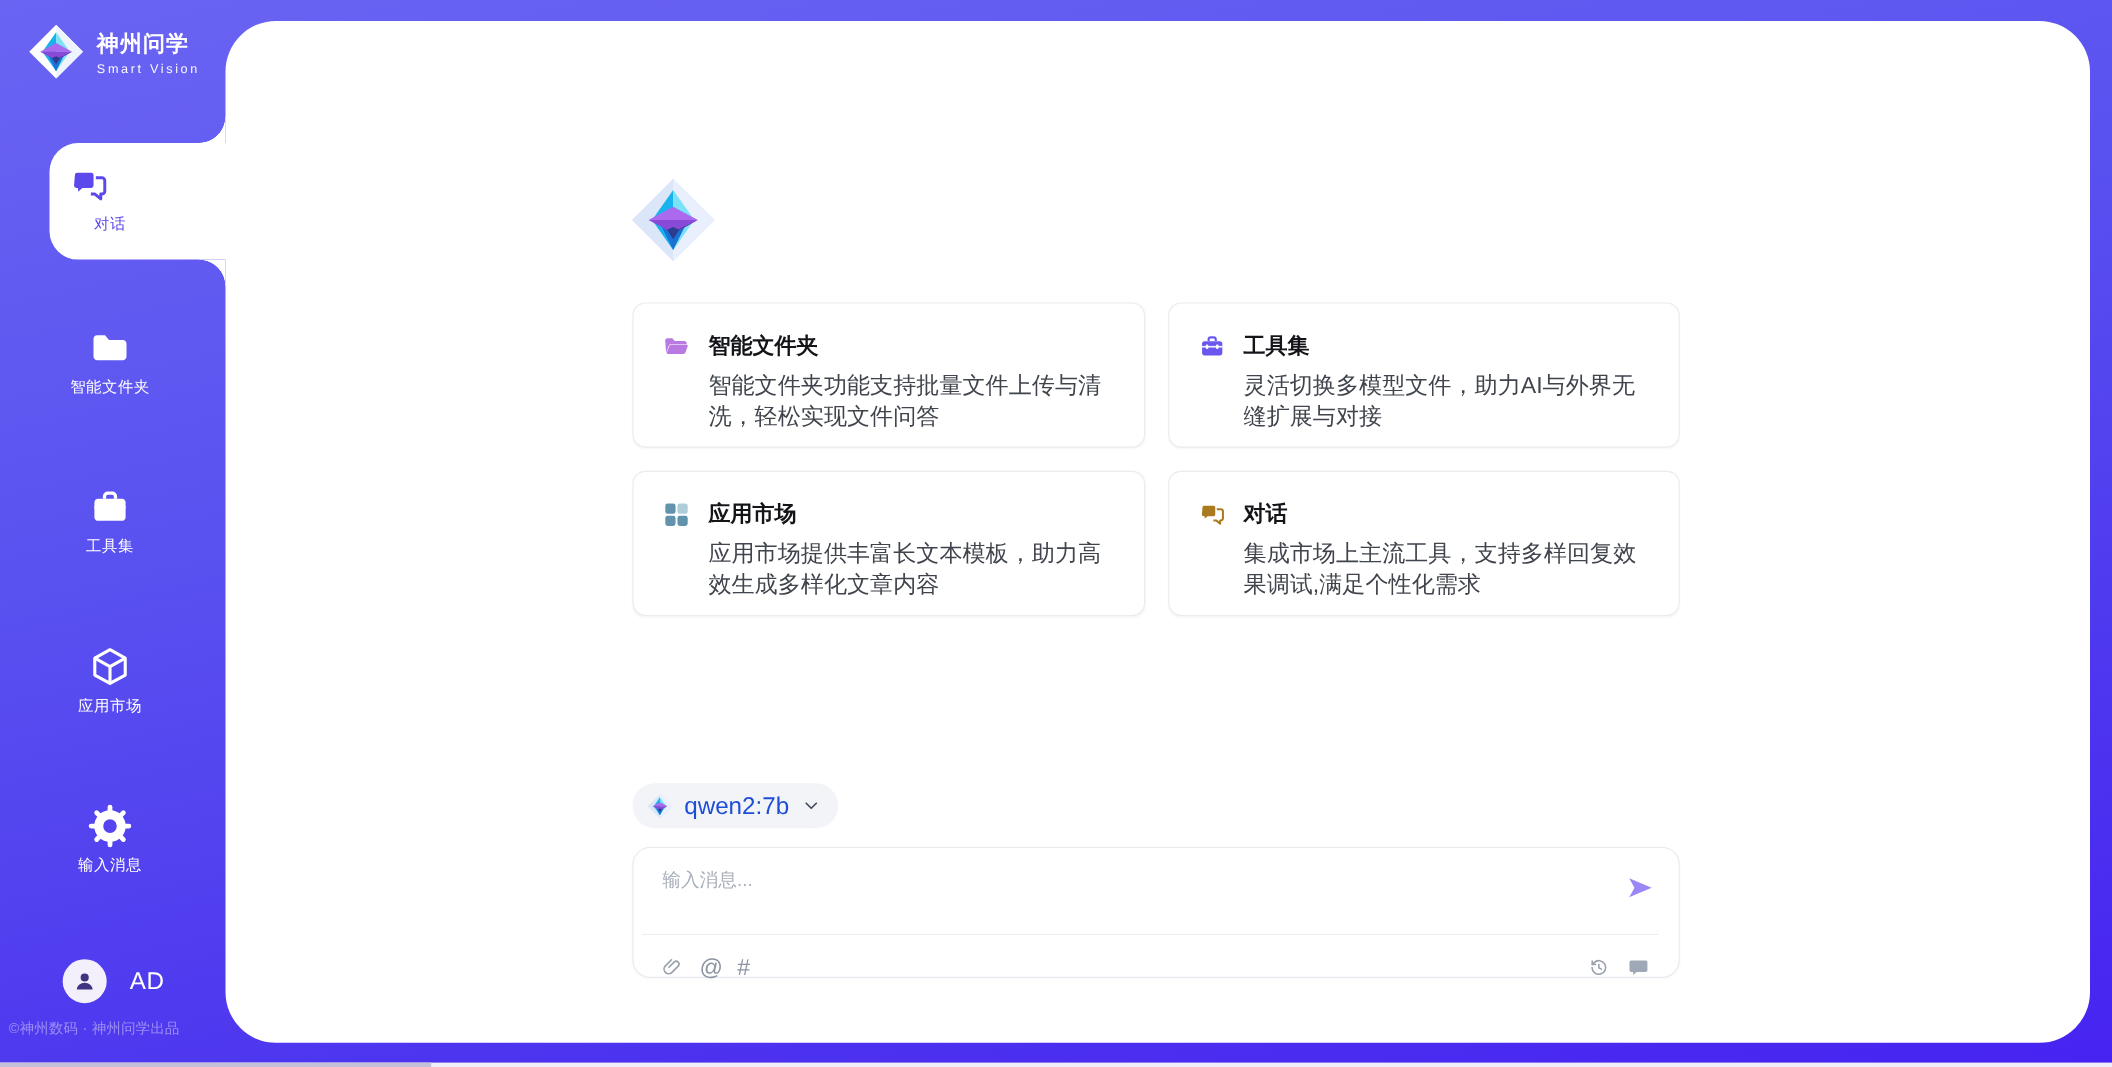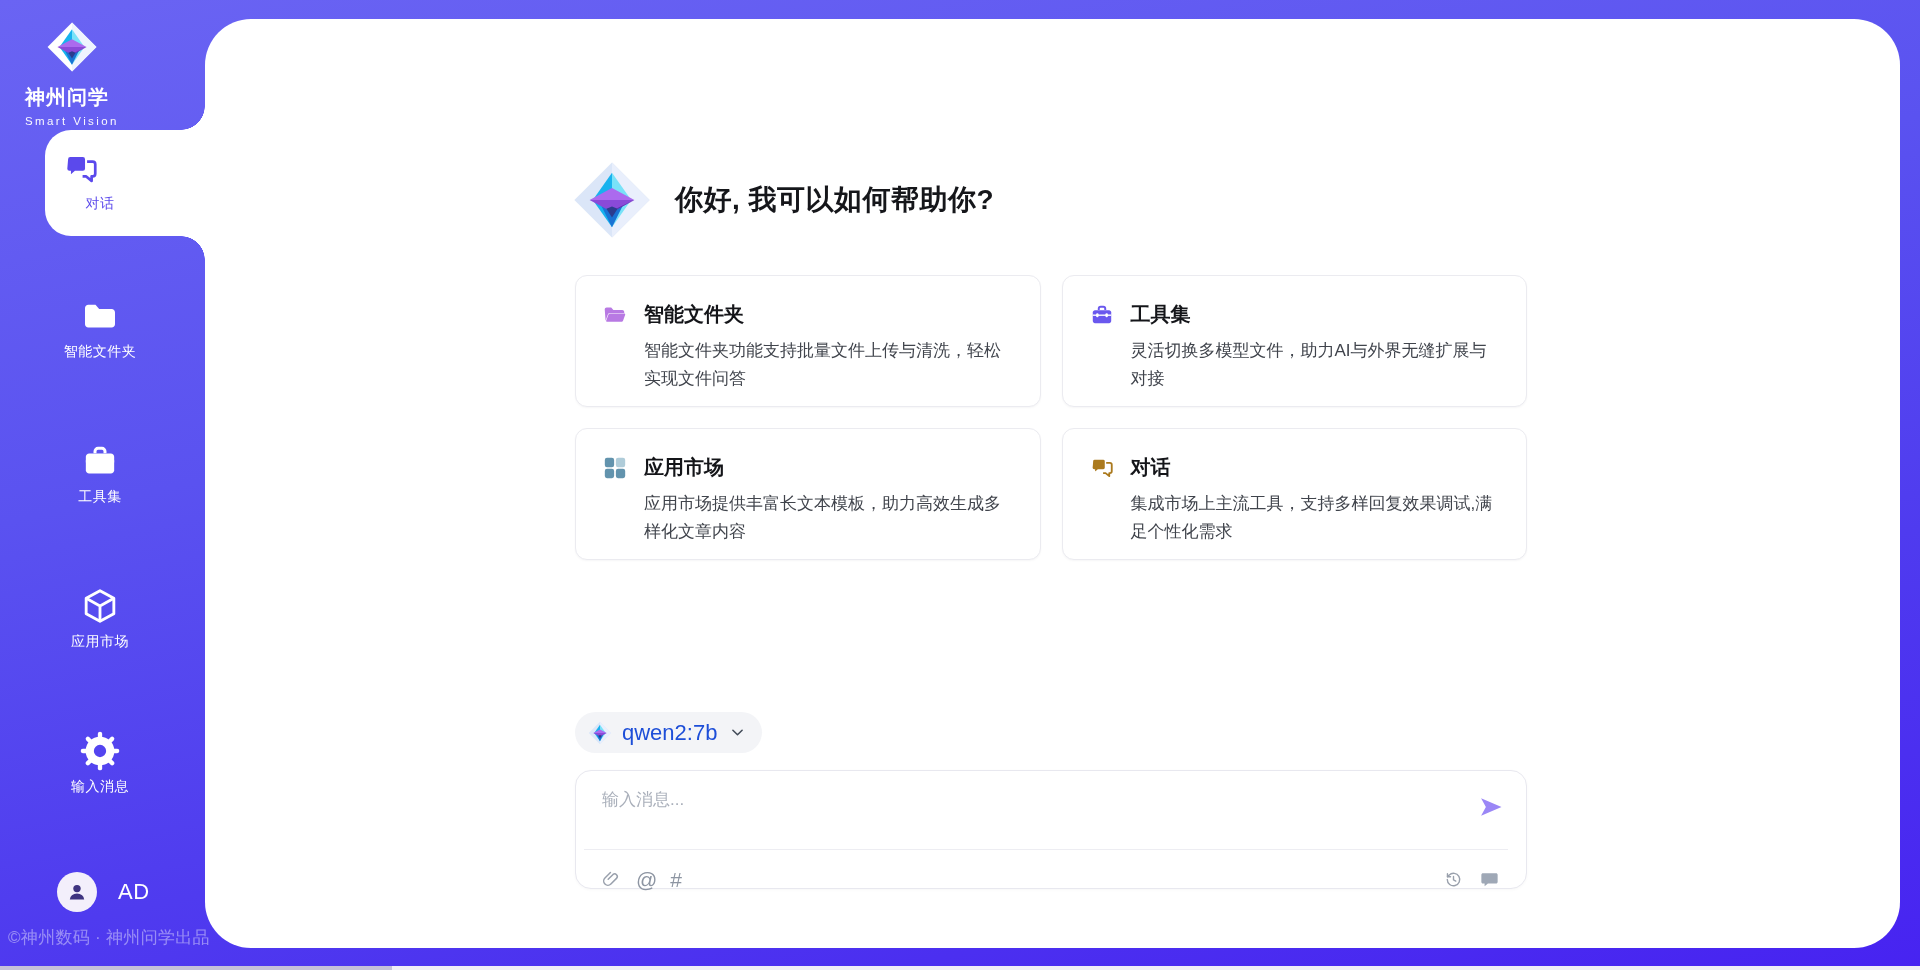--- a/index.html
+++ b/index.html
@@ -9,21 +9,21 @@
   .stage { position:relative; width:1920px; height:970px;
     background:linear-gradient(168deg,#6a64f3 0%,#5a52f0 38%,#4f3bef 68%,#4723f1 100%); }
 
   
   .panel { position:absolute; left:205px; top:19px; width:1695px; height:929px;
     background:#ffffff; border-radius:46px; }
 
   
   .sidebar { position:absolute; left:0; top:0; width:205px; height:970px; }
 
-  .brand { position:absolute; left:25px; top:21px; display:flex; align-items:center; gap:11px;flex-direction:column; }
+  .brand { position:absolute; left:25px; top:21px; display:flex; align-items:center; gap:11px; }
   .brand .gem { width:52px; height:52px; --gb:#ffffff; --gb2:#eef4fe; }
   .brand-name { color:#fff; font-size:20px; font-weight:700; letter-spacing:1px; }
   .brand-sub { color:#fff; font-size:11.5px; letter-spacing:2.4px; margin-top:4px; opacity:.96; }
 
   .nav-item { position:absolute; left:45px; width:110px; text-align:center; color:#ffffff; cursor:pointer; }
   .nav-item .nicon { width:40px; height:40px; display:block; margin:0 auto; }
   .nav-item .nlabel { display:block; margin-top:7px; font-size:14px; letter-spacing:.5px; }
 
   .nav-item.active { top:130px; left:45px; width:168px; height:106px; background:#fff;
     border-radius:26px 0 0 26px; color:#5b49ec; padding-top:20px; }
@@ -35,36 +35,36 @@
     background:radial-gradient(circle 24px at 0 100%, rgba(0,0,0,0) 23.5px, #fff 24px); }
 
   .ni-folder { top:296px; } .ni-tool { top:441px; } .ni-cube { top:586px; } .ni-gear { top:731px; }
 
   .user { position:absolute; left:57px; top:872px; display:flex; align-items:center; gap:21px; cursor:pointer; }
   .avatar { width:40px; height:40px; border-radius:50%; background:#f3effb; display:flex;
     align-items:center; justify-content:center; color:#3f3480; }
   .avatar svg { width:24px; height:24px; }
   .user-name { color:#fff; font-size:22px; font-weight:500; letter-spacing:.5px; }
 
-  .copyright { position:absolute; left:8px; top:926px; font-size:17px; color:rgba(255,255,255,.42);
+  .copyright { position:absolute; left:8px; top:926px; font-size:13px; color:rgba(255,255,255,.42);
     letter-spacing:.3px; white-space:nowrap; }
 
   
   .hero { position:absolute; left:572px; top:160px; display:flex; align-items:center; gap:23px; }
   .hero .gem { width:80px; height:80px; }
   .hero h1 { font-size:28px; font-weight:700; color:#15161a; letter-spacing:.5px; }
 
   .cards { position:absolute; left:575px; top:275px; width:952px;
     display:grid; grid-template-columns:1fr 1fr; gap:21px; }
   .card { height:132px; background:#fff; border:1px solid #ebebf0; border-radius:12px;
     box-shadow:0 1px 2px rgba(16,24,40,.04); padding:25px 24px 0 26px; display:flex; cursor:pointer; }
   .card-icon { flex:0 0 26px; width:26px; height:26px; margin-right:16px; margin-top:1px; }
   .card-icon svg { width:26px; height:26px; }
   .card-title { font-size:20px; font-weight:700; color:#141519; }
-  .card-desc { margin-top:9px; font-size:17px; line-height:28px; color:#40444c; padding-right:4px; }
+  .card-desc { margin-top:9px; font-size:21px; line-height:28px; color:#40444c; padding-right:4px; }
   .ci-purple { color:#b879e3; } .ci-indigo { color:#6a58ee; } .ci-gold { color:#ab7a1e; }
 
   .model-pill { position:absolute; left:575px; top:712px; height:41px; border-radius:21px;
     background:#f3f4f7; display:inline-flex; align-items:center; gap:10px; padding:0 16px 0 13px; cursor:pointer; }
   .model-pill .gem { width:24px; height:24px; }
   .model-name { font-size:22px; color:#1d4ed8; }
   .model-pill .chev { width:17px; height:17px; color:#434c59; margin-left:2px; }
 
   .composer { position:absolute; left:575px; top:770px; width:952px; height:119px; background:#fff;
     border:1.5px solid #e8e8ef; border-radius:16px; box-shadow:0 1px 3px rgba(0,0,0,.03); }
@@ -222,21 +222,20 @@
     </div>
 
     <div class="copyright">©神州数码 · 神州问学出品</div>
   </aside>
 
   <main>
     <div class="hero">
       <svg class="gem">
           <use href="#gem"></use>
         </svg>
-      <h1>你好, 我可以如何帮助你?</h1>
     </div>
 
     <div class="cards">
       <div class="card">
         <span class="card-icon ci-purple">
           <svg>
               <use href="#ic-folder-open"></use>
             </svg>
         </span>
         <div>

